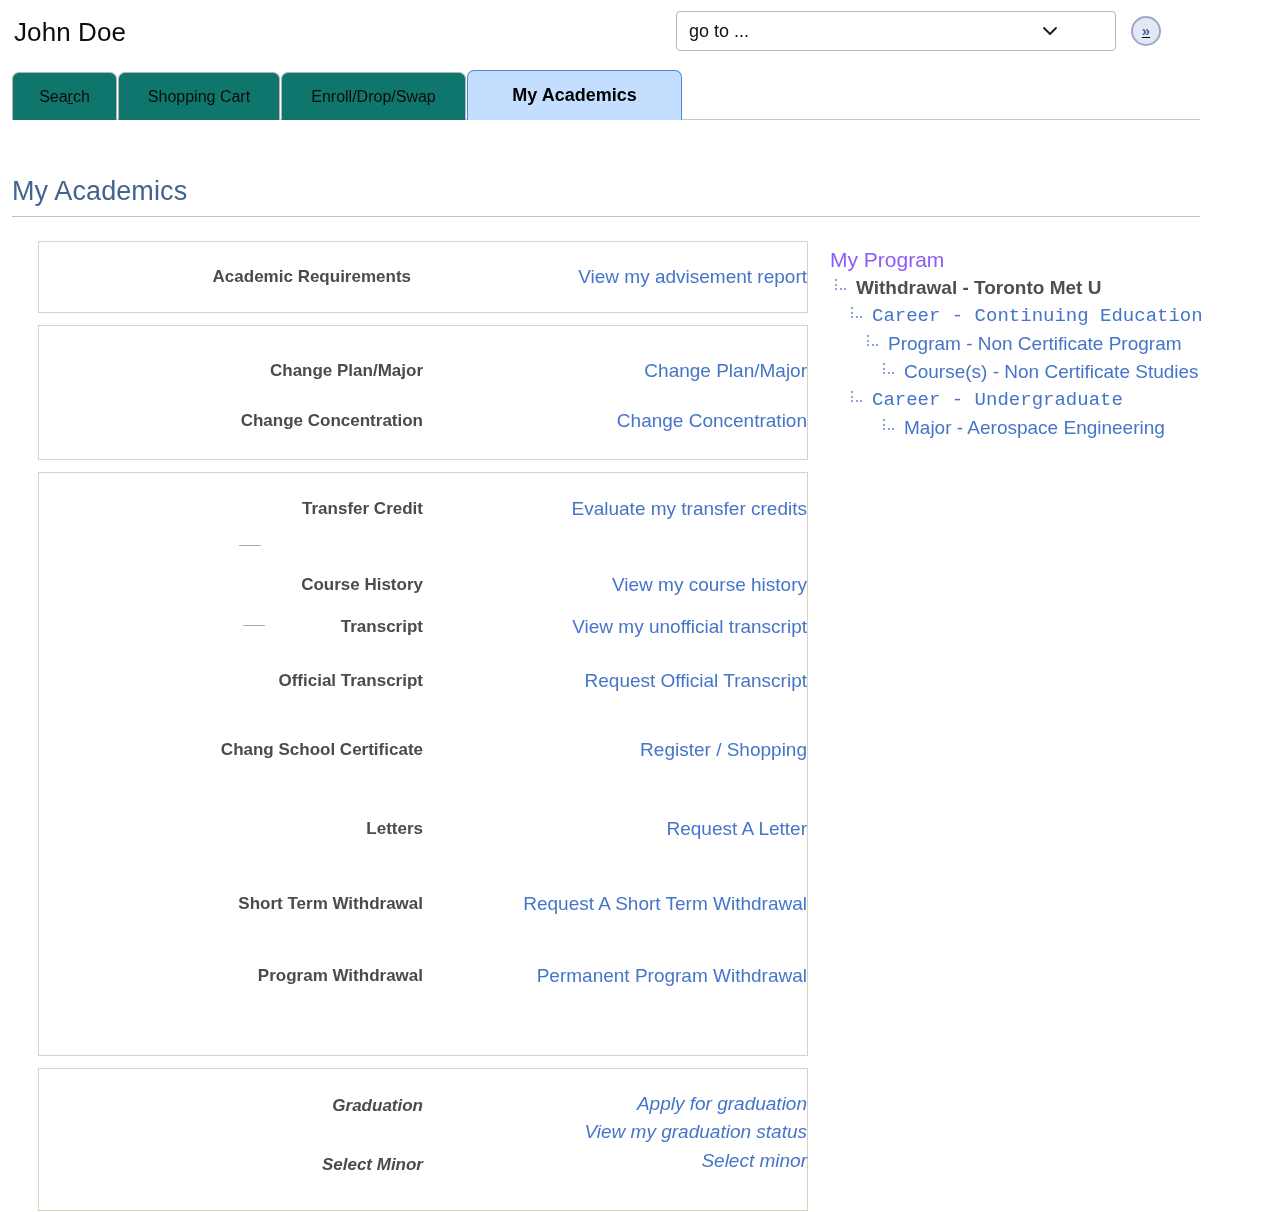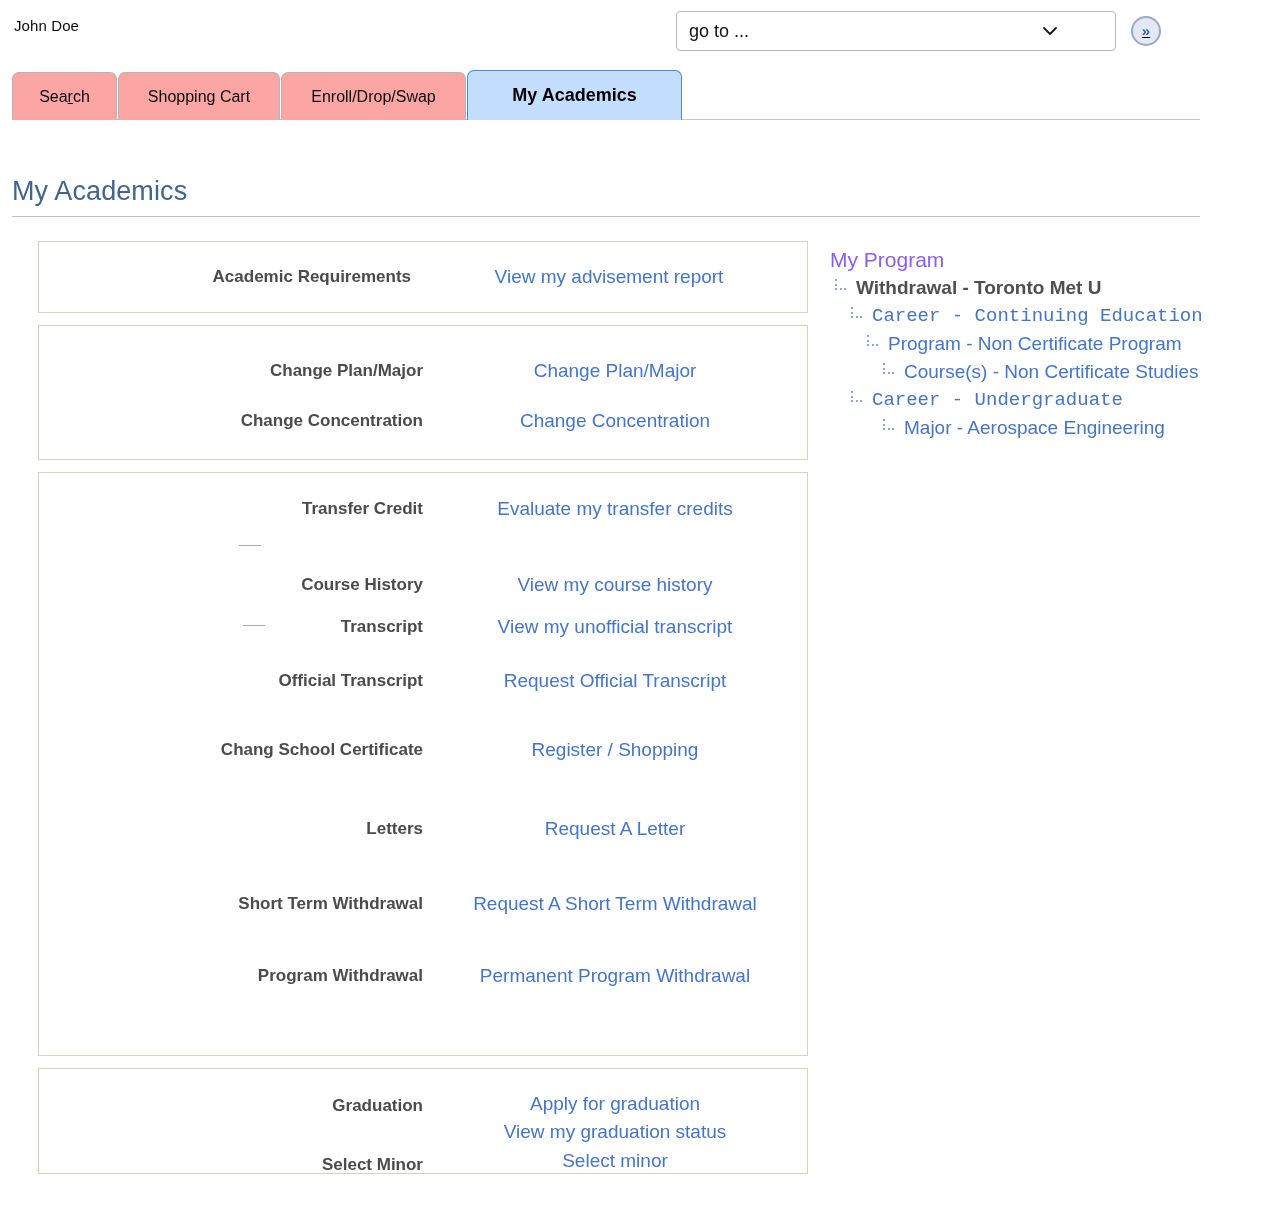--- a/index.html
+++ b/index.html
@@ -18,21 +18,21 @@
 
   
   .header {
     position: relative;
     height: 64px;
   }
   .user-name {
     position: absolute;
     left: 14px;
     top: 17px;
-    font-size: 15px;
+    font-size: 26px;
     color: #0d0d0d;
     letter-spacing: 0.1px;
     white-space: nowrap;
   }
   .goto-wrap {
     position: absolute;
     left: 676px;
     top: 11px;
     display: flex;
     align-items: center;
@@ -107,21 +107,21 @@
     align-items: flex-end;
     z-index: 2;
   }
   .tab {
     height: 48px;
     box-sizing: border-box;
     border: 1px solid #b5b5b5;
     border-bottom: none;
     border-top-left-radius: 7px;
     border-top-right-radius: 7px;
-    background: #fca5a5;
+    background: #0f766e;
     display: flex;
     align-items: center;
     justify-content: center;
     padding: 0 18px;
     font-size: 16px;
     color: #0b0b0b;
     cursor: pointer;
     margin-right: 1px;
     white-space: nowrap;
   }
@@ -195,21 +195,21 @@
     width: 372px;
     text-align: right;
     padding-right: 14px;
     box-sizing: border-box;
     font-size: 17px;
     font-weight: bold;
     color: #4b4b4b;
     white-space: nowrap;
   }
   td.lnk {
-    text-align: center;
+    text-align: right;
     padding-left: 4px;
     box-sizing: border-box;
   }
   .lnk a, a.link {
     color: #4575c8;
     font-size: 19px;
     text-decoration: none;
     cursor: pointer;
     white-space: nowrap;
   }
@@ -439,21 +439,21 @@
           </td>
         </tr>
 
         <tr class="spacer-row">
               <td colspan="2" style="height:26px;"></td>
             </tr>
       </tbody>
         </table>
     </div>
 
-    <div class="panel" style="height:106px;">
+    <div class="panel" style="height:143px;font-style:italic;">
       <table class="grid">
         <tbody>
             <tr class="spacer-row">
               <td colspan="2" style="height:22px;"></td>
             </tr>
         <tr style="height:30px;">
           <td class="lbl" style="vertical-align:middle;">Graduation</td>
           <td class="lnk" style="vertical-align:top;padding-top:2px;">
             <a class="link">Apply for graduation</a>
           </td>

